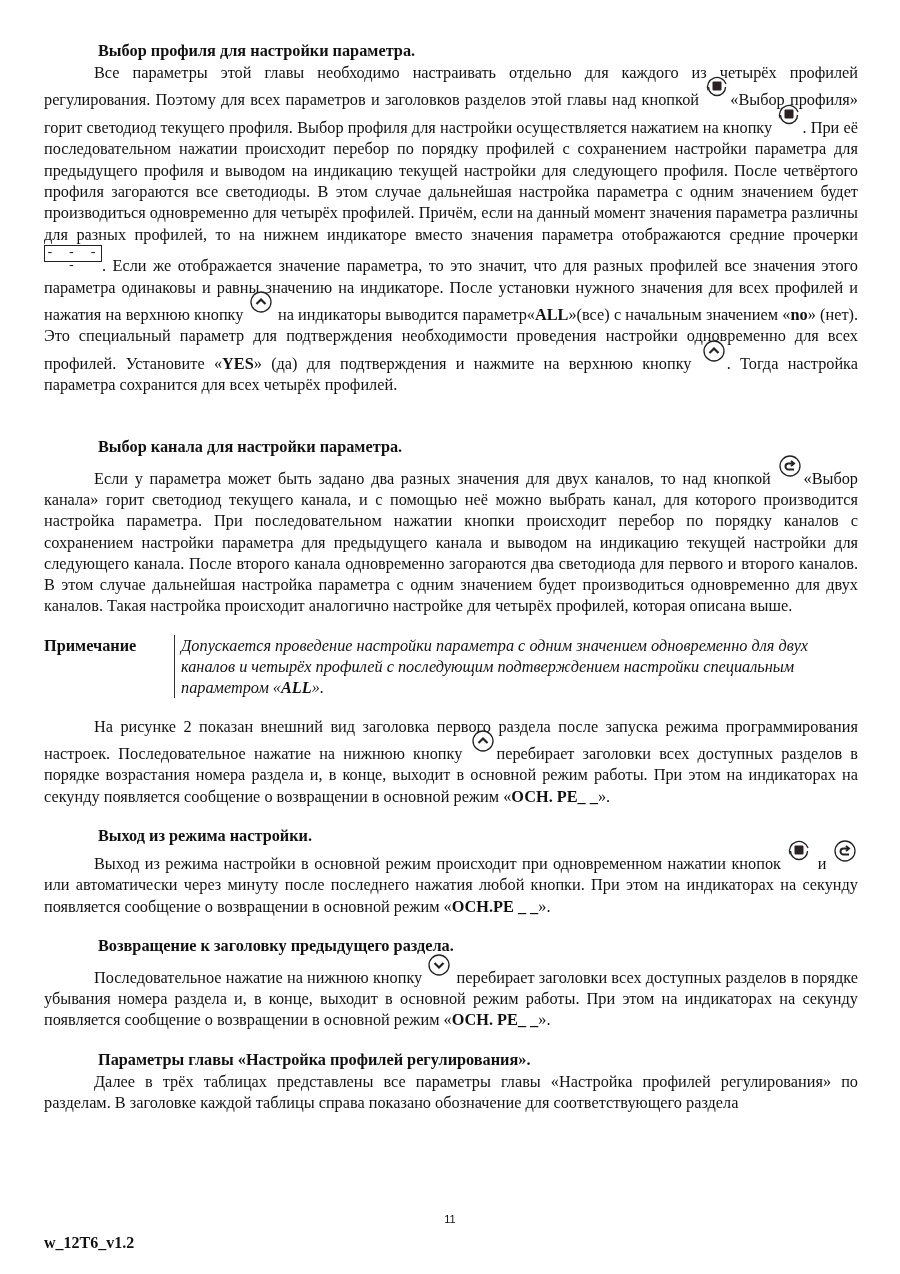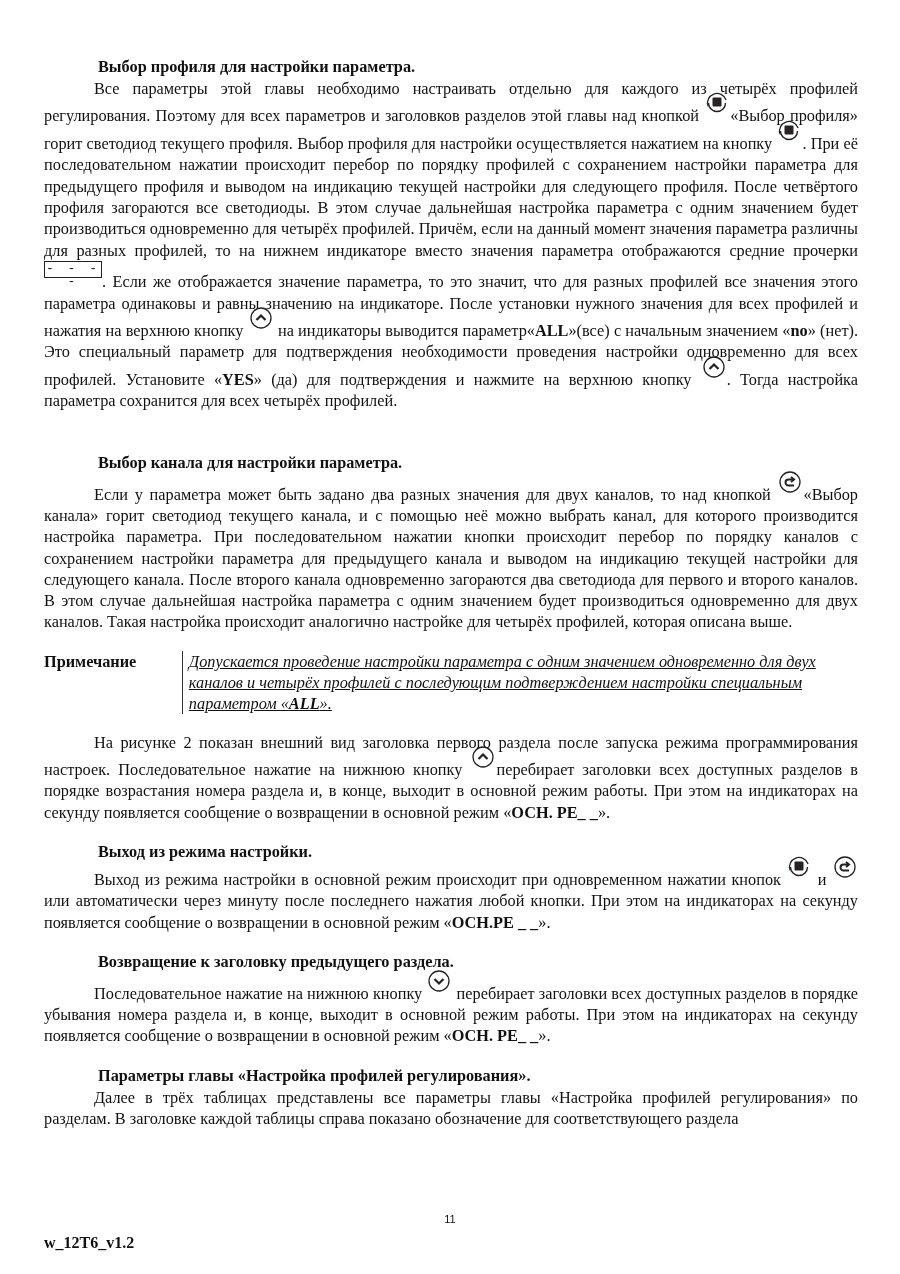--- a/index.html
+++ b/index.html
@@ -2,21 +2,21 @@
 <html><head>
   <meta charset="utf-8">
   <style>
     html, body { margin: 0; padding: 0; background: #ffffff; }
     body {
       width: 900px; height: 1274px; position: relative; overflow: hidden;
       font-family: "Liberation Serif", "DejaVu Serif", serif;
       color: #111111;
       font-size: 16.3px;
     }
-    .page { position: absolute; left: 44px; top: 56px; width: 814px; }
+    .page { position: absolute; left: 44px; top: 40px; width: 814px; }
     .heading {
       font-weight: bold;
       padding-left: 54px;
       font-size: 16.3px;
       line-height: 22px;
       margin: 0;
     }
     .para {
       text-align: justify;
       text-indent: 50px;
@@ -42,35 +42,33 @@
       font-size: 13px;
       line-height: 13px;
       text-align: center;
       letter-spacing: 3px;
       text-indent: 0;
     }
     b { font-weight: bold; }
     .note {
       display: flex;
       margin: 16px 0 18px 0;
-      gap: 8px;
     }
     .note-label {
       width: 130px;
       font-weight: bold;
       line-height: 21px;
       padding-top: 0;
     }
     .note-body {
       border-left: 1.2px solid #333;
       padding-left: 6px;
       font-style: italic;
       line-height: 21px;
       width: 670px;
-      text-decoration: underline;
     }
     .page-number {
       position: absolute; left: 0; right: 0; top: 1213px;
       text-align: center;
       font-family: "Liberation Sans", "DejaVu Sans", sans-serif;
       font-size: 11px;
     }
     .doc-id {
       position: absolute; left: 44px; top: 1234px;
       font-size: 16px;

